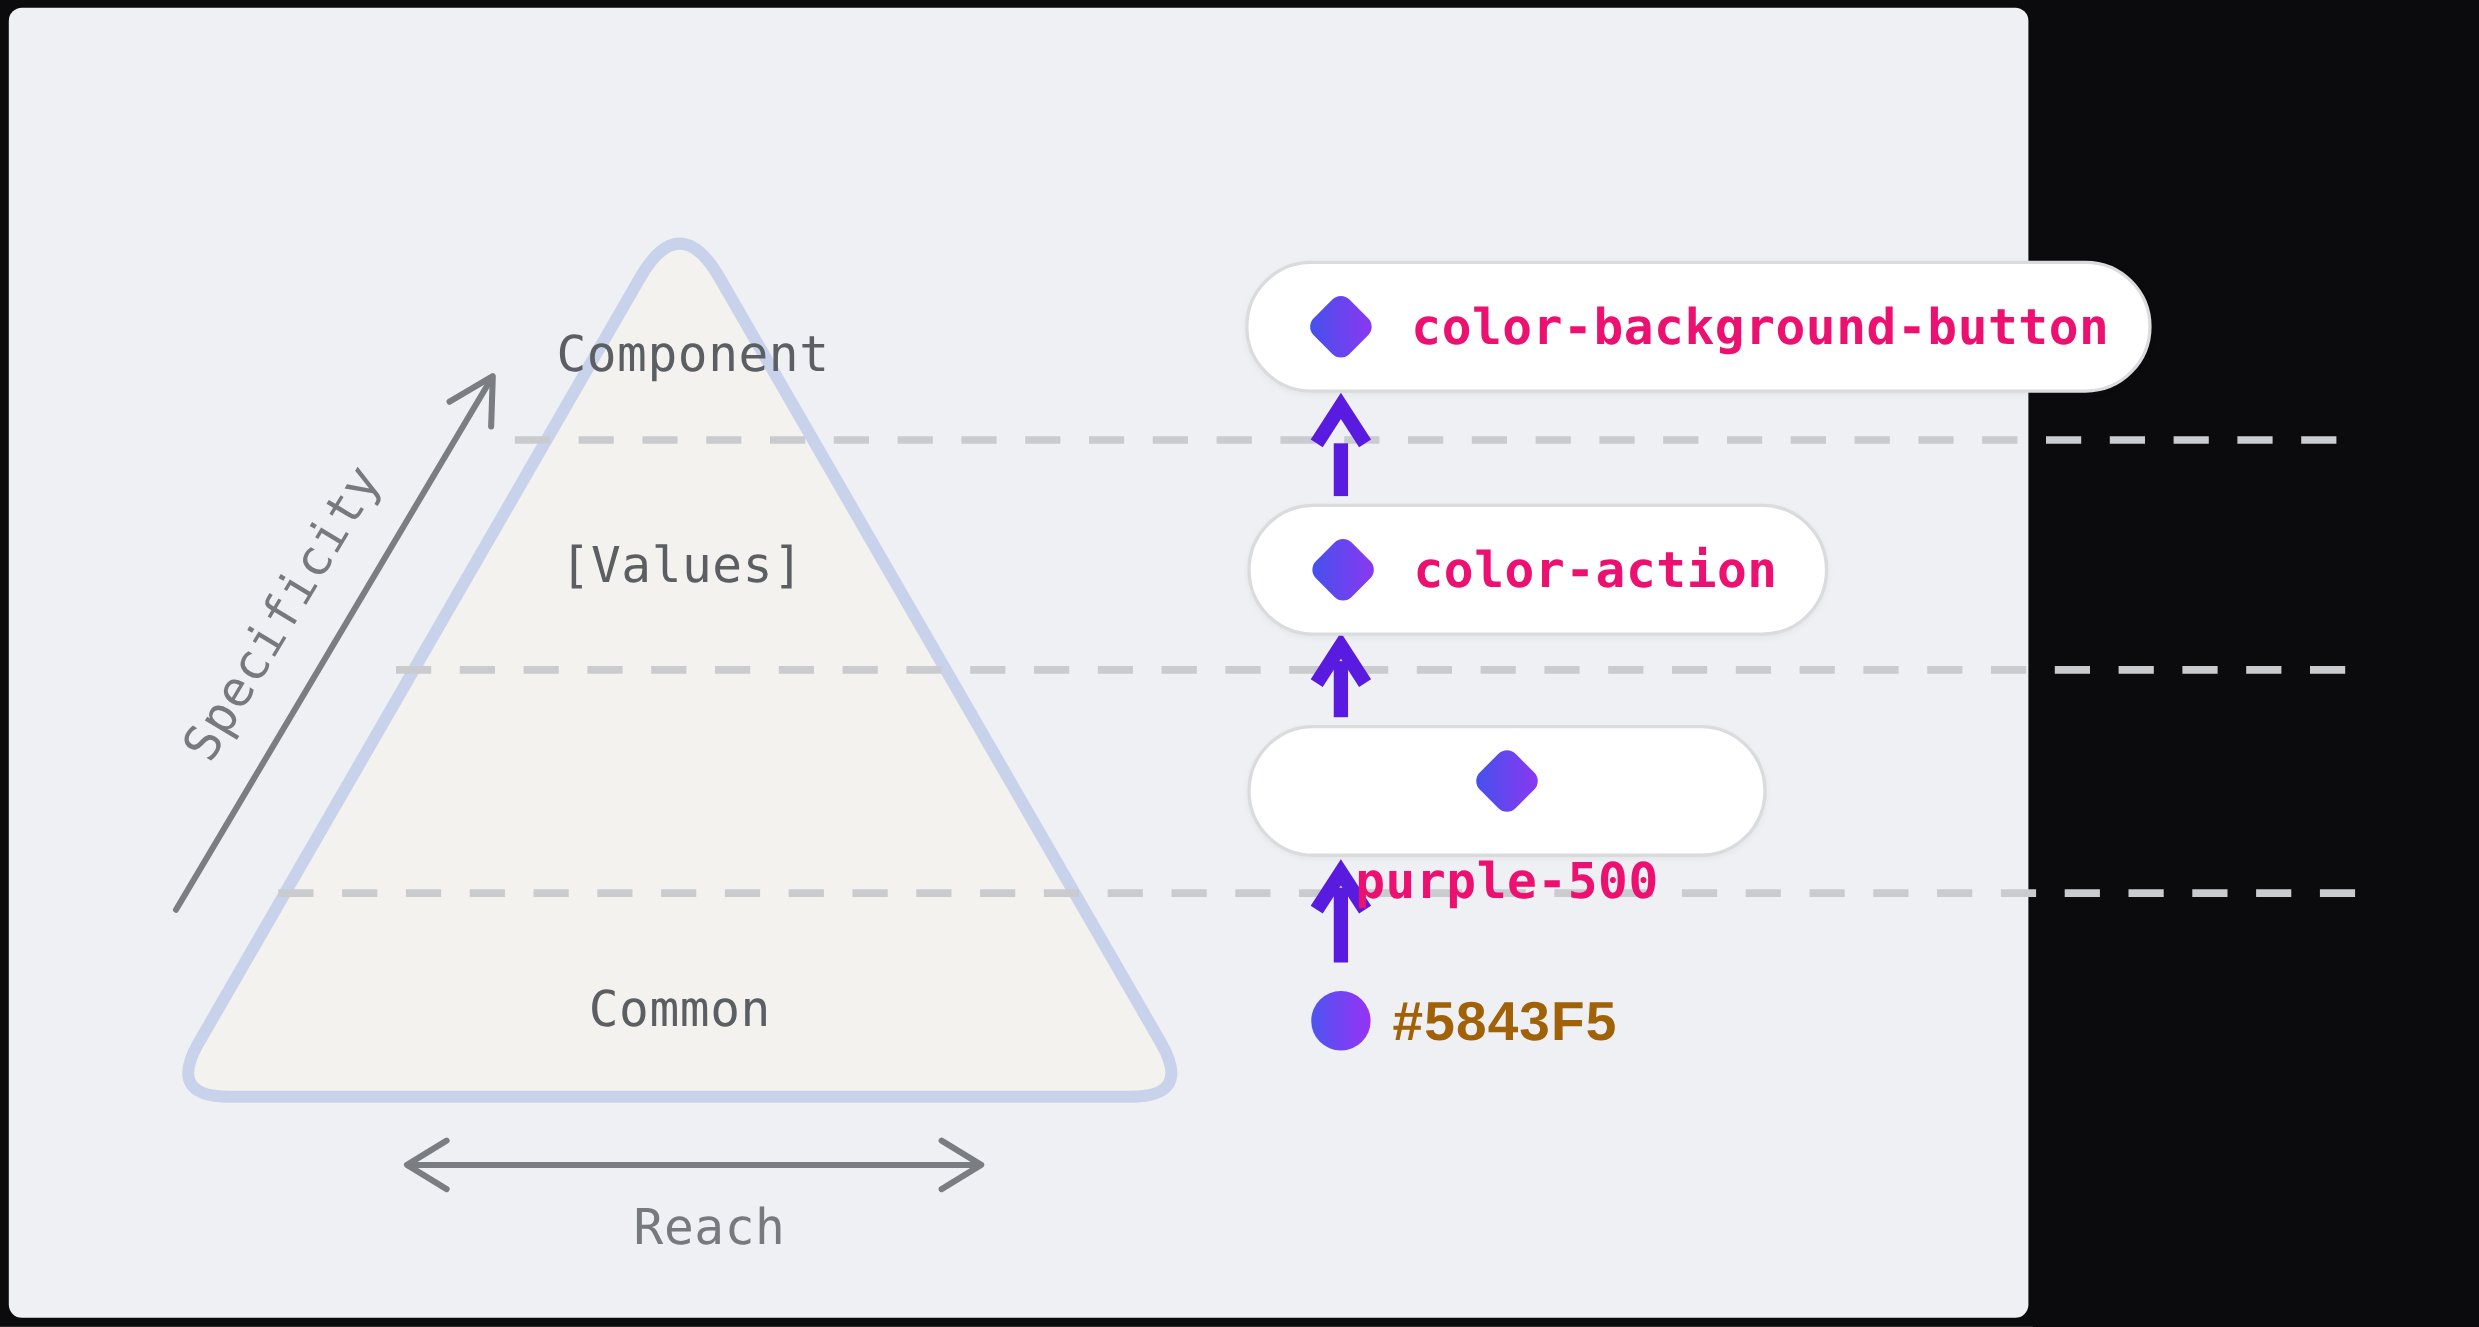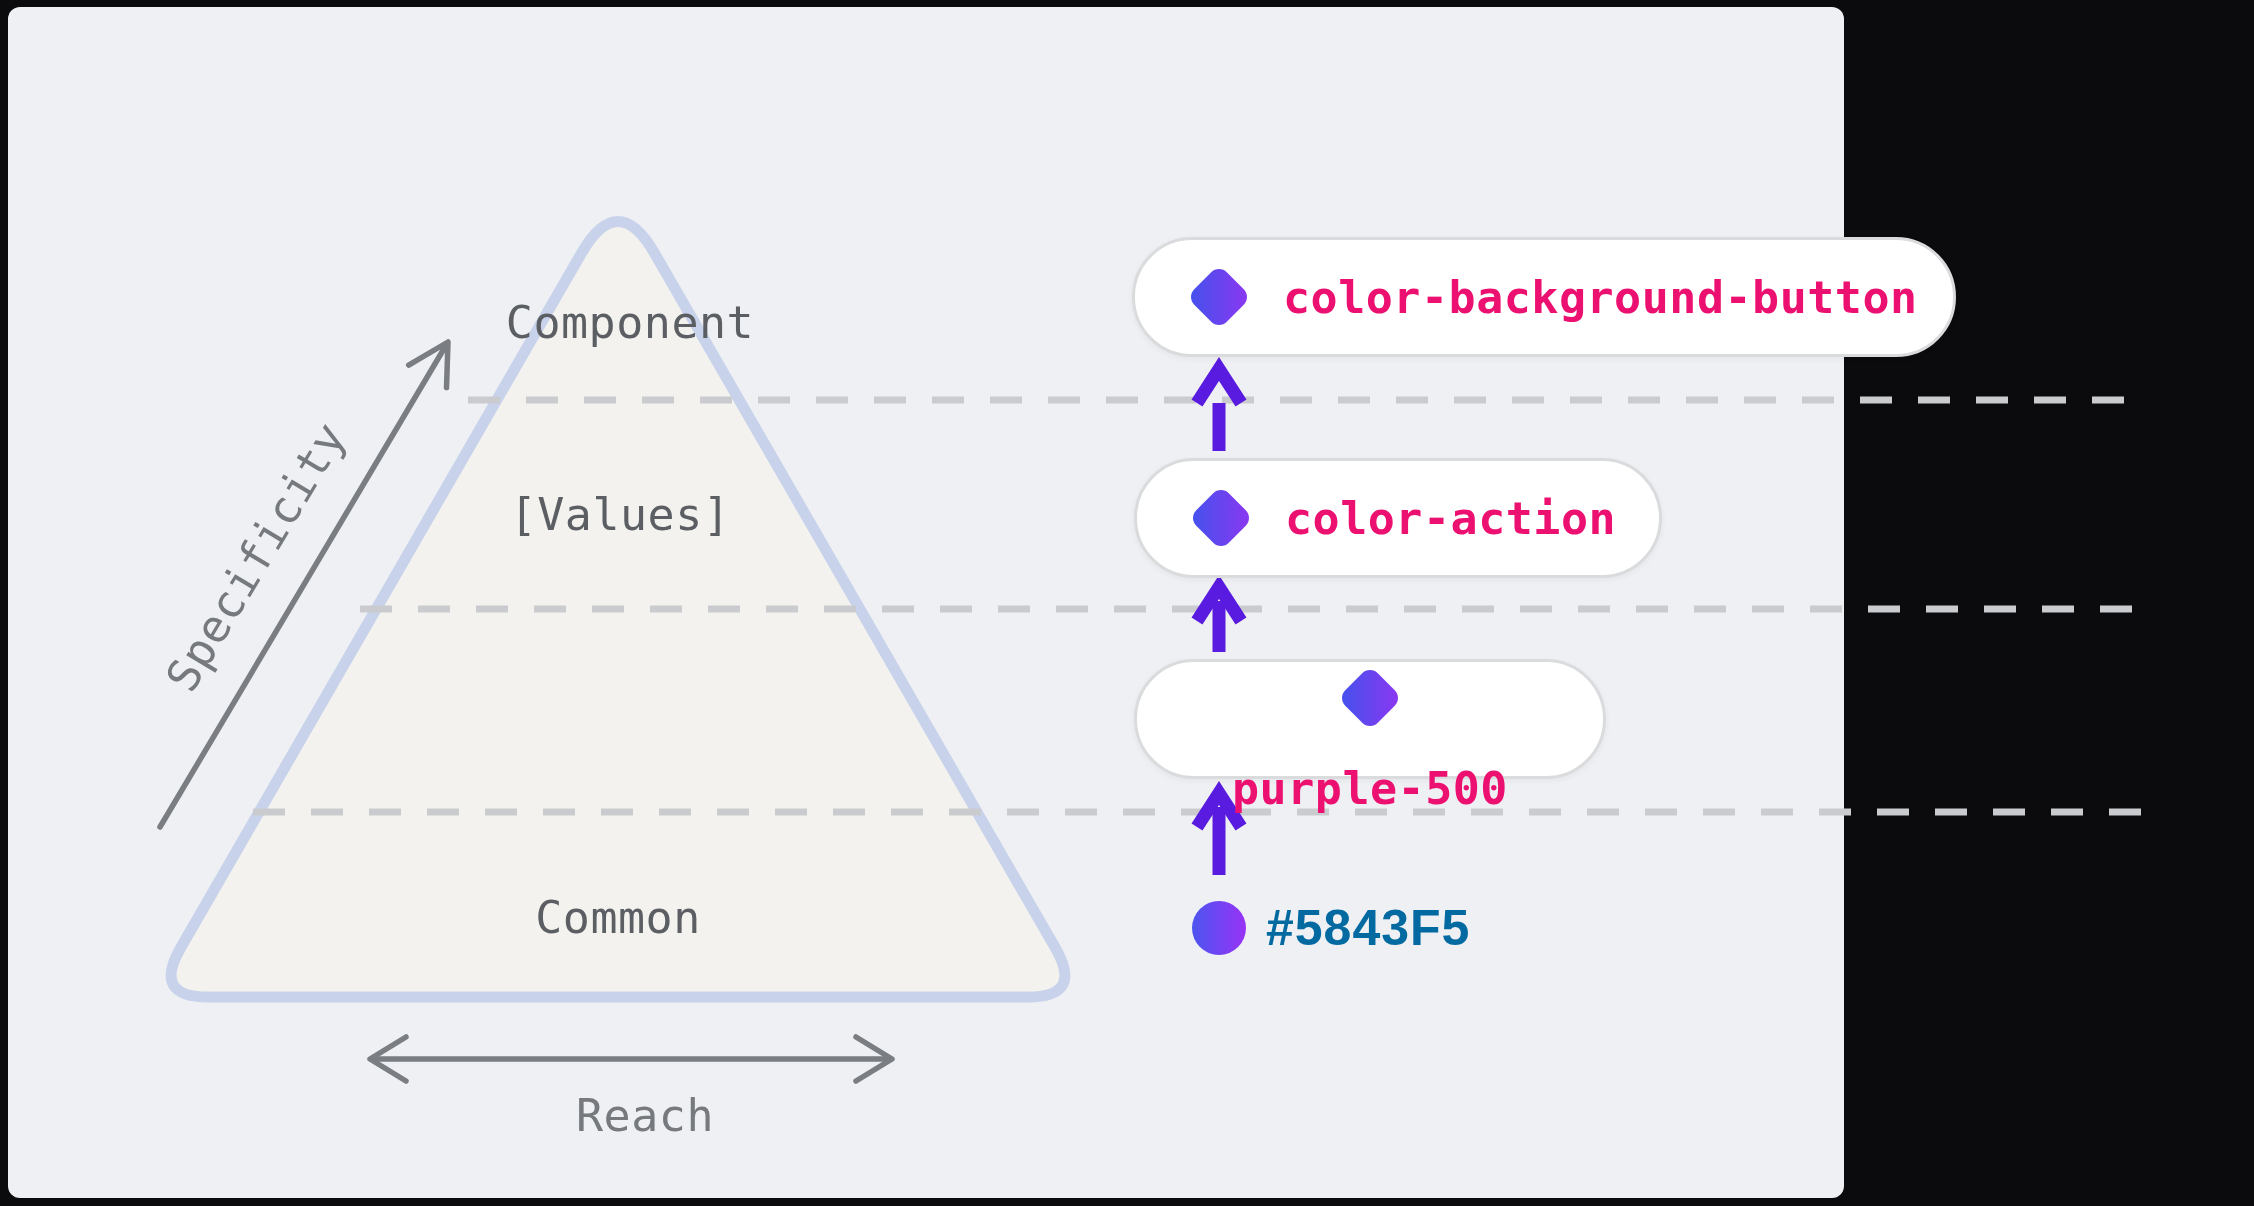--- a/index.html
+++ b/index.html
@@ -59,21 +59,21 @@
   .pill {
     position: absolute;
     height: 120px;
     background: #FFFFFF;
     border: 3px solid #DADBDD;
     border-radius: 63px;
     box-sizing: border-box;
     display: flex;
     align-items: center;
     gap: 32px;
-    padding: 4px 52px;
+    padding: 16px 52px;
     box-shadow: 0 2px 6px rgba(40,44,52,0.05);
   }
   .diamond-box {
     width: 64px;
     height: 64px;
     flex: 0 0 64px;
     display: flex;
     align-items: center;
     justify-content: center;
   }
@@ -102,21 +102,21 @@
     background: linear-gradient(90deg, #4C55F0, #9832F6);
   }
   .value-label {
     position: absolute;
     left: 1258px;
     top: 921px;
     transform: translateY(-50%);
     font-family: "Liberation Sans", sans-serif;
     font-size: 50px;
     font-weight: 700;
-    color: #0369a1;
+    color: #a16207;
     letter-spacing: 1px;
     white-space: nowrap;
   }
 </style>
 </head>
 <body>
 
 <div class="stage">
   <div class="card">
 

